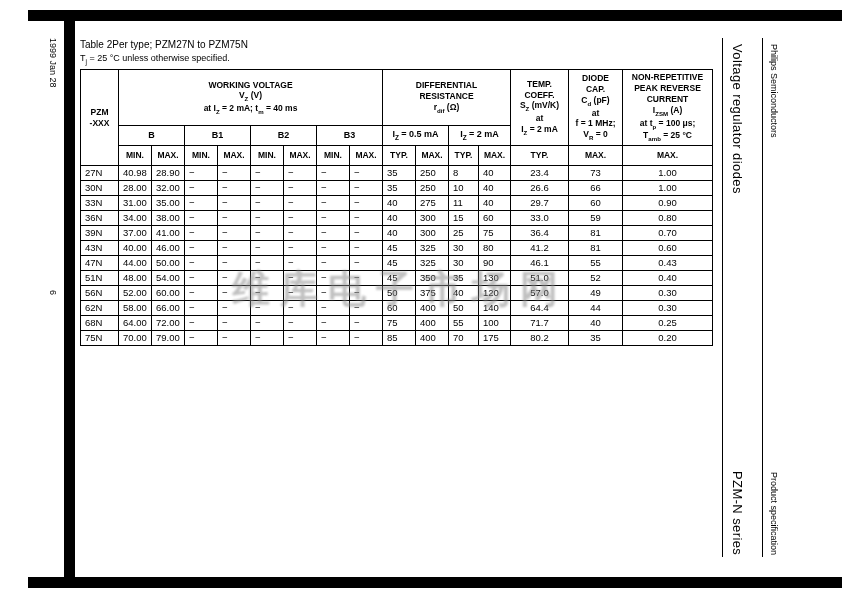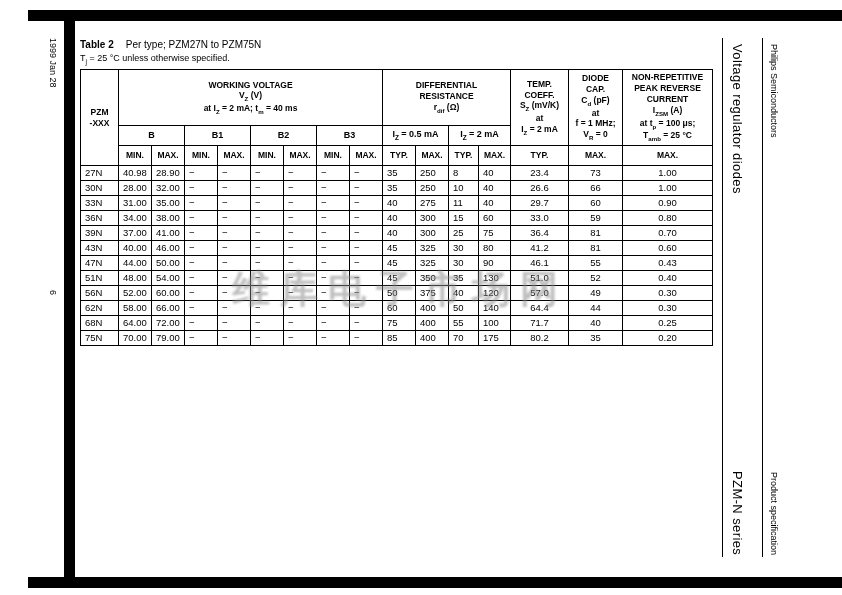--- a/index.html
+++ b/index.html
@@ -24,22 +24,22 @@
   .v-series { left:730px; bottom:40px; font-size:13px; letter-spacing:0.4px; }
   .v-company{ left:769px; top:44px;  font-size:9px; }
   .v-doctype{ left:769px; bottom:40px; font-size:9px; }
 
   .vline { position:absolute; width:1px; background:#000; top:38px; height:519px; }
   .vline-1 { left:722px; }
   .vline-2 { left:762px; }
 
   
   .caption { position:absolute; left:80px; top:39px; font-size:10px; }
-  .caption .lbl { font-weight:bold;margin-top:24px; }
-  .caption .txt { margin-left:12px; }
+  .caption .lbl { font-weight:normal;margin-top:24px; }
+  .caption .txt { margin-left:0; }
   .condition { position:absolute; left:80px; top:53px; font-size:9px; }
 
   
   table.spec {
     position:absolute; left:80px; top:69px; width:633px;
     border-collapse:collapse; table-layout:fixed;
   }
   .spec th, .spec td { border:1px solid #000; overflow:hidden; }
   .spec th {
     font-weight:bold; font-size:8.5px; line-height:1.28;

